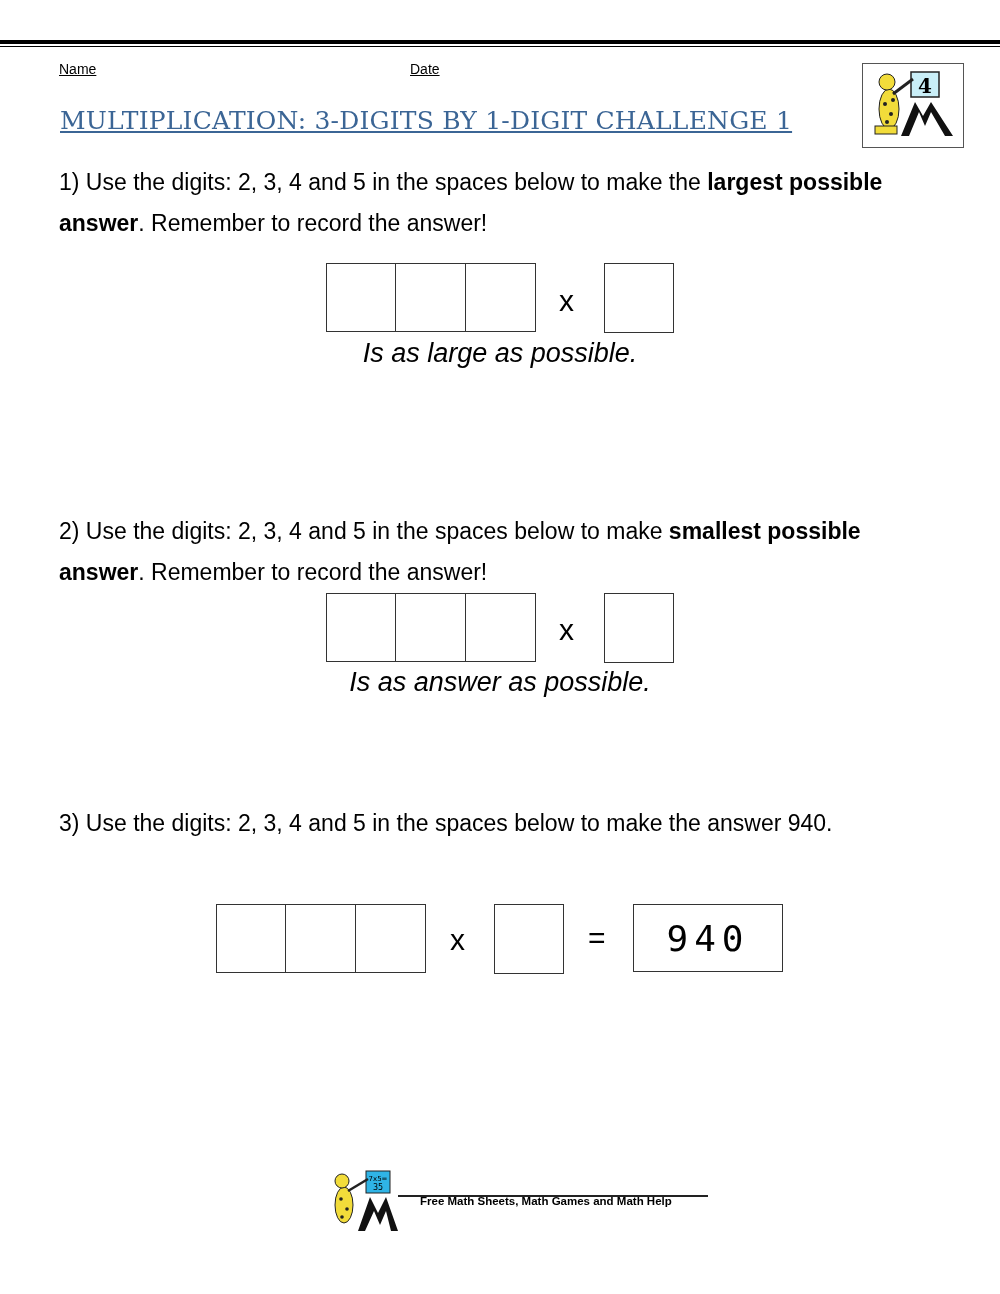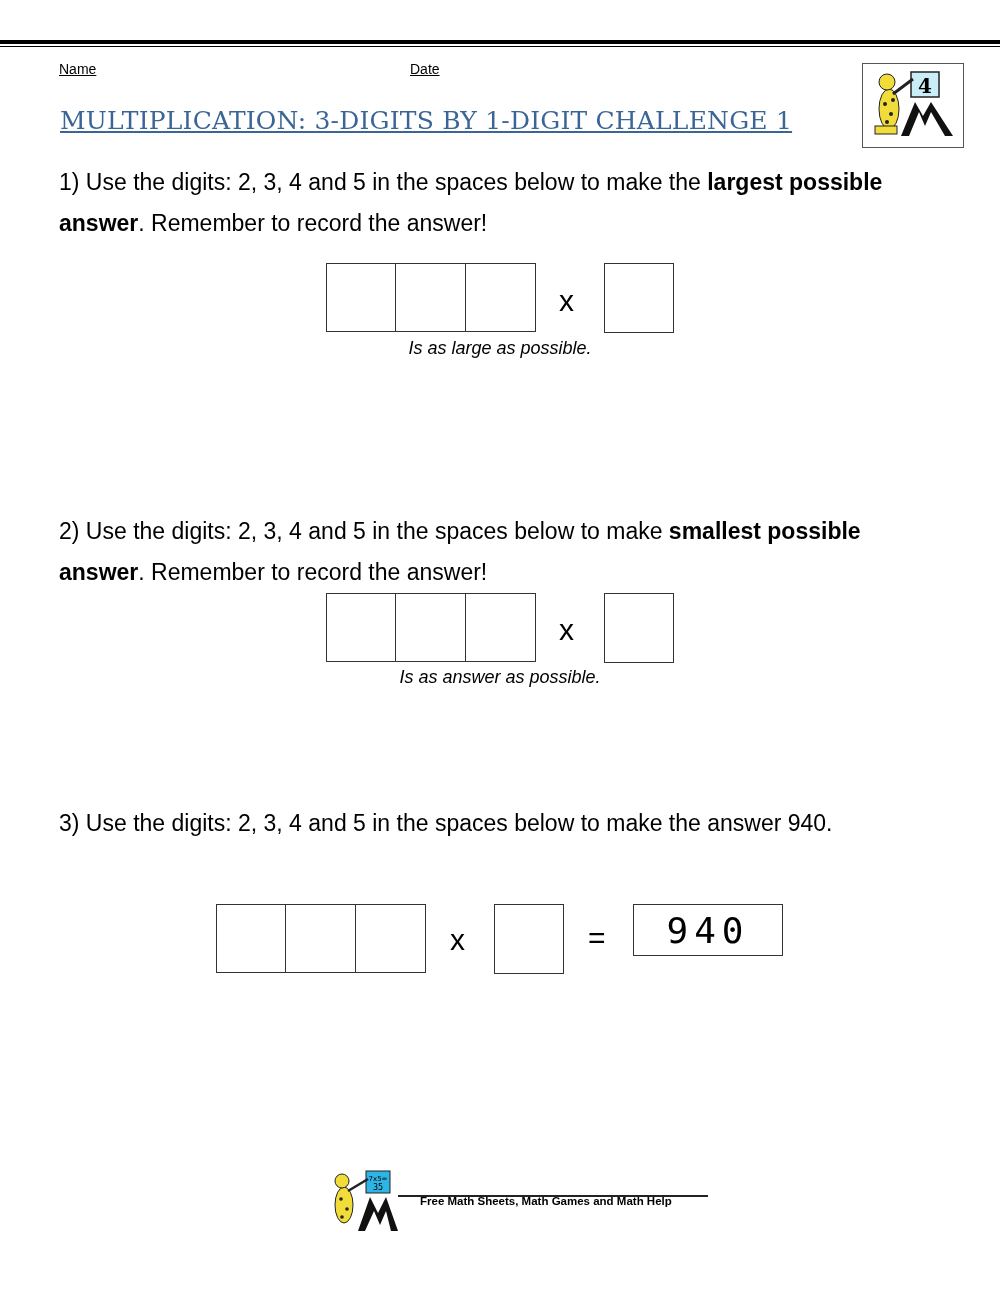--- a/index.html
+++ b/index.html
@@ -10,22 +10,22 @@
   .title{position:absolute;left:60px;top:106px;font-family:"DejaVu Serif","Liberation Serif",serif;font-size:25px;color:#3b6595;letter-spacing:0.2px;font-weight:normal;text-decoration:underline;}
   .logo-box{position:absolute;left:862px;top:63px;width:100px;height:83px;border:1px solid #555;background:#fff;}
   .q{position:absolute;left:59px;width:880px;font-size:23px;line-height:41px;font-family:"Liberation Sans",sans-serif;}
   .q b{font-weight:bold;}
   .boxgroup{position:absolute;display:flex;}
   .cell{width:69px;height:69px;border:1px solid #333;box-sizing:border-box;background:#fff;}
   .cell + .cell{border-left:none;}
   .cell.w{width:70px;}
   .single{position:absolute;width:70px;height:70px;border:1px solid #333;box-sizing:border-box;}
   .op{position:absolute;font-size:30px;font-family:"Liberation Sans",sans-serif;}
-  .caption{position:absolute;font-style:italic;font-size:18px;font-family:"Liberation Sans",sans-serif;width:400px;text-align:center;}
-  .ansbox{position:absolute;left:633px;top:904px;width:150px;height:52px;border:1px solid #333;box-sizing:border-box;display:flex;align-items:center;justify-content:center;font-size:36px;letter-spacing:6px;font-family:"DejaVu Sans Mono","Liberation Mono",monospace;text-align:right;}
+  .caption{position:absolute;font-style:italic;font-size:27px;font-family:"Liberation Sans",sans-serif;width:400px;text-align:center;}
+  .ansbox{position:absolute;left:633px;top:904px;width:150px;height:68px;border:1px solid #333;box-sizing:border-box;display:flex;align-items:center;justify-content:center;font-size:36px;letter-spacing:6px;font-family:"DejaVu Sans Mono","Liberation Mono",monospace;text-align:right;}
   .footer{position:absolute;left:328px;top:1169px;width:380px;height:65px;}
   .footer .tag{position:absolute;left:92px;top:7px;font-size:11.5px;font-weight:bold;font-family:"Liberation Sans",sans-serif;margin-top:19px;}
   .footer .rule{position:absolute;left:70px;top:26px;width:310px;height:2px;background:#222;}
   .footer .brand{position:absolute;left:48px;top:33px;font-size:21px;font-weight:bold;letter-spacing:1px;font-family:"DejaVu Sans",sans-serif;}
 </style>
 </head>
 <body>
 
 <div class="topline1"></div>
 <div class="topline2"></div>

